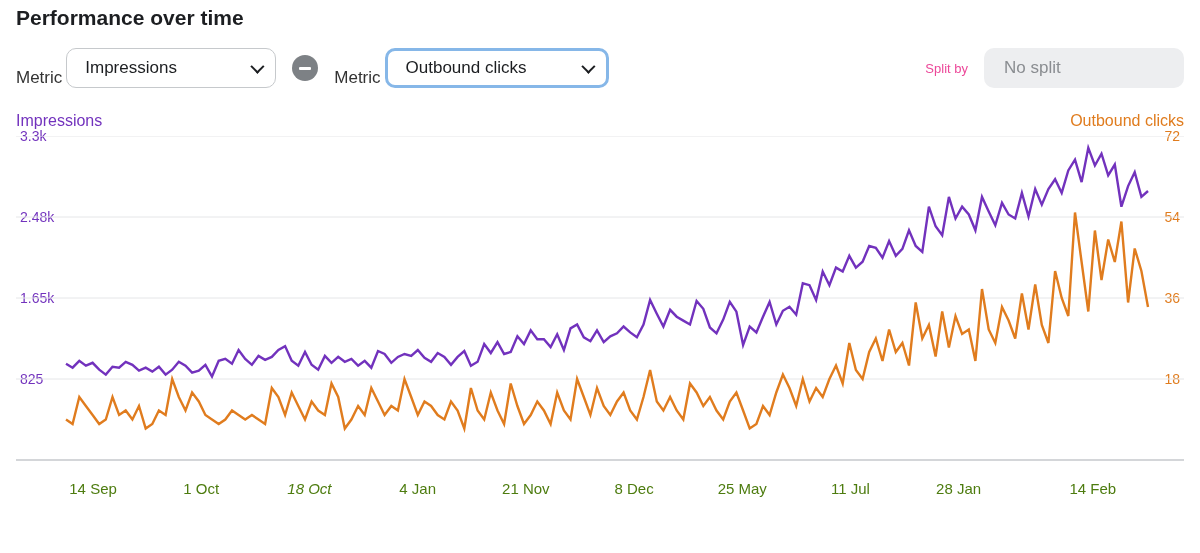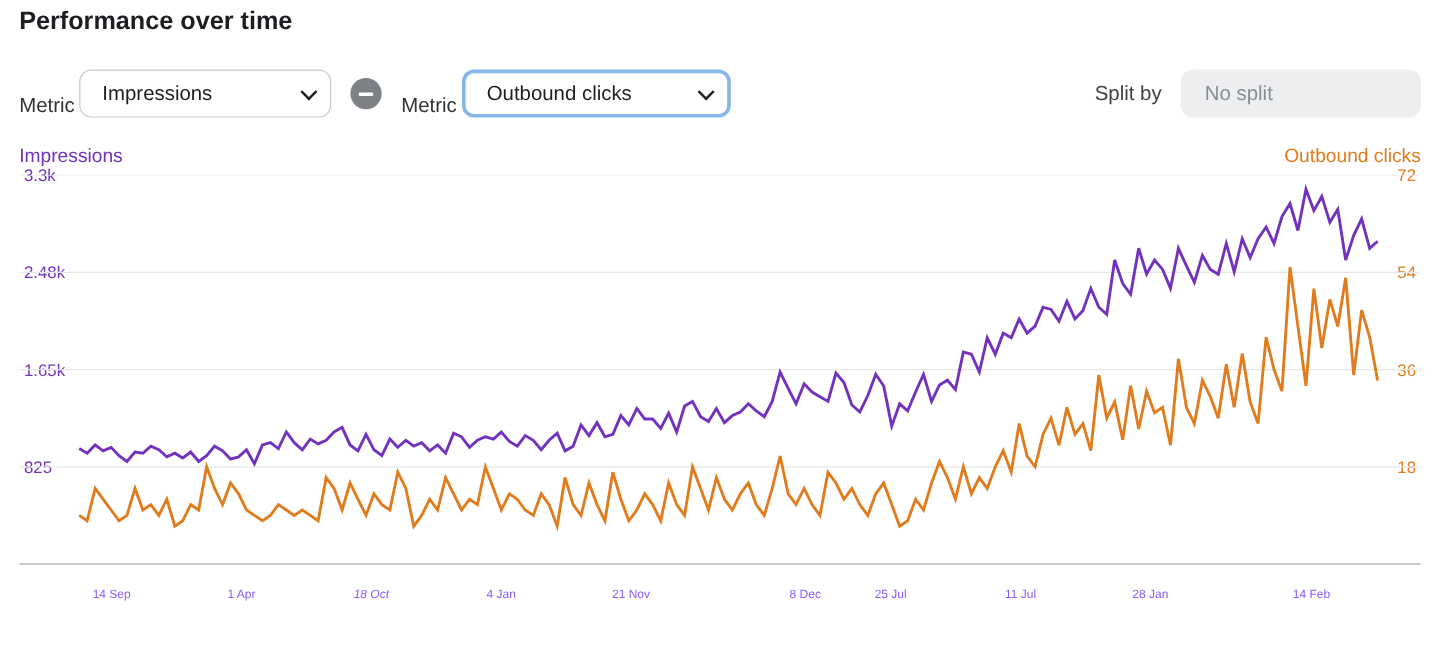--- a/index.html
+++ b/index.html
@@ -7,21 +7,21 @@
       font-family: -apple-system, BlinkMacSystemFont, "Segoe UI", Helvetica, Arial, sans-serif;
       background: #fff;
       width: 1200px;
       height: 553px;
       padding: 4px 16px 10px 16px;
       color: #1c1e21;
     }
     .title {
       font-size: 21px;
       font-weight: 700;
-      margin-bottom: 28px;
+      margin-bottom: 18px;
       margin-top: 2px;
     }
     .controls {
       display: flex;
       align-items: center;
       gap: 16px;
       margin-bottom: 24px;
     }
     .metric-group { display: flex; align-items: flex-end; gap: 4px; }
     .metric-label { font-size: 17px; color: #333; }
@@ -61,21 +61,21 @@
       justify-content: center;
       cursor: pointer;
     }
     .remove-icon::before {
       content: "";
       width: 12px; height: 3px;
       background: #fff;
       border-radius: 1px;
     }
     .spacer { flex: 1; }
-    .split-label { font-size: 17px; color: #404040; margin-left: 16px; }
+    .split-label { font-size: 13px; color: #ec4899; margin-left: 16px; }
     .split-select {
       display: flex;
       align-items: center;
       height: 40px;
       padding: 0 20px;
       background: #edeef0;
       border-radius: 10px;
       font-size: 17px;
       color: #8a8d91;
       min-width: 200px;
@@ -106,22 +106,22 @@
     .plot {
       position: absolute;
       left: 0; right: 0; top: 0;
       height: 340px;
     }
     .x-ticks {
       position: absolute;
       bottom: 0;
       left: 0; right: 0;
       height: 26px;
-      font-size: 10px;
-      color: #8b5cf6;
+      font-size: 15px;
+      color: #4d7c0f;
     }
     .x-tick {
       position: absolute;
       transform: translateX(-50%);
       white-space: nowrap;
     }
     .grid line { stroke: #e5e6e8; stroke-width: 1; }
     .baseline { stroke: #c6c9cc; stroke-width: 1.5; }
     .series-impr { stroke: #7232bd; stroke-width: 2.4; fill: none; }
     .series-out  { stroke: #e07c1e; stroke-width: 2.4; fill: none; }
@@ -178,23 +178,23 @@
         <line x1="0" x2="1168" y1="81" y2="81"></line>
         <line x1="0" x2="1168" y1="162" y2="162"></line>
         <line x1="0" x2="1168" y1="243" y2="243"></line>
       </g>
     <line class="baseline" x1="0" y1="324" x2="1168" y2="324"></line>
     <polyline class="series-impr" points="50.0,227.8 56.6,231.7 63.3,224.8 69.9,229.7 76.6,226.8 83.2,233.7 89.8,238.6 96.5,230.7 103.1,231.7 109.7,225.8 116.4,228.8 123.0,234.7 129.7,231.7 136.3,235.6 142.9,230.7 149.6,238.6 156.2,233.7 162.8,225.8 169.5,229.7 176.1,236.6 182.8,234.7 189.4,228.8 196.0,240.5 202.7,224.8 209.3,222.9 216.0,227.8 222.6,214.0 229.2,222.9 235.9,228.8 242.5,219.9 249.1,223.9 255.8,220.9 262.4,214.0 269.1,210.1 275.7,224.8 282.3,229.7 289.0,216.0 295.6,228.8 302.2,233.7 308.9,219.9 315.5,226.8 322.2,220.9 328.8,225.8 335.4,222.9 342.1,229.7 348.7,224.8 355.3,231.7 362.0,215.0 368.6,218.0 375.3,226.8 381.9,220.9 388.5,218.0 395.2,219.9 401.8,214.0 408.5,221.9 415.1,225.8 421.7,217.0 428.4,220.9 435.0,228.8 441.6,220.9 448.3,215.0 454.9,229.7 461.6,225.8 468.2,208.1 474.8,217.0 481.5,206.2 488.1,218.0 494.7,216.0 501.4,200.3 508.0,208.1 514.7,194.4 521.3,203.2 527.9,203.2 534.6,211.1 541.2,198.3 547.9,214.0 554.5,192.4 561.1,188.5 567.8,201.3 574.4,205.2 581.0,194.4 587.7,206.2 594.3,200.3 601.0,197.3 607.6,190.5 614.2,196.4 620.9,201.3 627.5,188.5 634.1,164.0 640.8,177.7 647.4,190.5 654.1,173.8 660.7,180.7 667.3,184.6 674.0,188.5 680.6,164.9 687.3,172.8 693.9,191.5 700.5,197.3 707.2,183.6 713.8,165.9 720.4,175.7 727.1,209.1 733.7,190.5 740.4,196.4 747.0,180.7 753.6,165.9 760.3,188.5 766.9,174.8 773.5,170.8 780.2,178.7 786.8,147.3 793.5,149.2 800.1,164.0 806.7,135.5 813.4,149.2 820.0,131.6 826.7,135.5 833.3,119.8 839.9,131.6 846.6,125.7 853.2,110.0 859.8,111.9 866.5,121.7 873.1,105.1 879.8,119.8 886.4,112.9 893.0,94.3 899.7,110.0 906.3,115.9 912.9,70.7 919.6,90.3 926.2,99.2 932.9,60.9 939.5,82.5 946.1,70.7 952.8,78.5 959.4,94.3 966.0,60.9 972.7,75.6 979.3,89.3 986.0,66.8 992.6,78.5 999.2,82.5 1005.9,56.9 1012.5,80.5 1019.2,53.0 1025.8,68.7 1032.4,53.0 1039.1,43.2 1045.7,56.9 1052.3,34.4 1059.0,23.6 1065.6,46.1 1072.3,11.8 1078.9,29.5 1085.5,17.7 1092.2,39.3 1098.8,28.5 1105.4,70.7 1112.1,50.1 1118.7,36.3 1125.4,60.9 1132.0,55.0"></polyline>
     <polyline class="series-out" points="50.0,283.5 56.6,288.0 63.3,261.0 69.9,270.0 76.6,279.0 83.2,288.0 89.8,283.5 96.5,261.0 103.1,279.0 109.7,274.5 116.4,283.5 123.0,270.0 129.7,292.5 136.3,288.0 142.9,274.5 149.6,279.0 156.2,243.0 162.8,261.0 169.5,274.5 176.1,256.5 182.8,265.5 189.4,279.0 196.0,283.5 202.7,288.0 209.3,283.5 216.0,274.5 222.6,279.0 229.2,283.5 235.9,279.0 242.5,283.5 249.1,288.0 255.8,252.0 262.4,261.0 269.1,279.0 275.7,256.5 282.3,270.0 289.0,283.5 295.6,265.5 302.2,274.5 308.9,279.0 315.5,247.5 322.2,261.0 328.8,292.5 335.4,283.5 342.1,270.0 348.7,279.0 355.3,252.0 362.0,265.5 368.6,279.0 375.3,270.0 381.9,274.5 388.5,243.0 395.2,261.0 401.8,279.0 408.5,265.5 415.1,270.0 421.7,279.0 428.4,283.5 435.0,265.5 441.6,274.5 448.3,292.5 454.9,252.0 461.6,274.5 468.2,283.5 474.8,256.5 481.5,274.5 488.1,288.0 494.7,247.5 501.4,270.0 508.0,288.0 514.7,279.0 521.3,265.5 527.9,274.5 534.6,288.0 541.2,256.5 547.9,274.5 554.5,283.5 561.1,243.0 567.8,261.0 574.4,279.0 581.0,252.0 587.7,270.0 594.3,279.0 601.0,265.5 607.6,256.5 614.2,274.5 620.9,283.5 627.5,261.0 634.1,234.0 640.8,265.5 647.4,274.5 654.1,261.0 660.7,274.5 667.3,283.5 674.0,247.5 680.6,256.5 687.3,270.0 693.9,261.0 700.5,274.5 707.2,283.5 713.8,265.5 720.4,256.5 727.1,274.5 733.7,292.5 740.4,288.0 747.0,270.0 753.6,279.0 760.3,256.5 766.9,238.5 773.5,252.0 780.2,270.0 786.8,243.0 793.5,265.5 800.1,252.0 806.7,261.0 813.4,243.0 820.0,229.5 826.7,247.5 833.3,207.0 839.9,234.0 846.6,243.0 853.2,216.0 859.8,202.5 866.5,225.0 873.1,193.5 879.8,216.0 886.4,207.0 893.0,229.5 899.7,166.5 906.3,202.5 912.9,189.0 919.6,220.5 926.2,175.5 932.9,211.5 939.5,180.0 946.1,198.0 952.8,193.5 959.4,225.0 966.0,153.0 972.7,193.5 979.3,207.0 986.0,171.0 992.6,184.5 999.2,202.5 1005.9,157.5 1012.5,193.5 1019.2,148.5 1025.8,189.0 1032.4,207.0 1039.1,135.0 1045.7,162.0 1052.3,180.0 1059.0,76.5 1065.6,126.0 1072.3,175.5 1078.9,94.5 1085.5,144.0 1092.2,103.5 1098.8,126.0 1105.4,85.5 1112.1,166.5 1118.7,112.5 1125.4,135.0 1132.0,171.0"></polyline>
   </svg>
   <div class="x-ticks">
       <div class="x-tick" style="left: 77.05px;">14 Sep</div>
-      <div class="x-tick" style="left: 185.25px;">1 Apr</div>
+      <div class="x-tick" style="left: 185.25px;">1 Oct</div>
       <div class="x-tick" style="left: 293.45px; font-style: italic;">18 Oct</div>
       <div class="x-tick" style="left: 401.65px;">4 Jan</div>
       <div class="x-tick" style="left: 509.85px;">21 Nov</div>
-      <div class="x-tick" style="left: 618.05px; margin-left: 37px;">8 Dec</div>
-      <div class="x-tick" style="left: 726.25px;">25 Jul</div>
+      <div class="x-tick" style="left: 618.05px;">8 Dec</div>
+      <div class="x-tick" style="left: 726.25px;">25 May</div>
       <div class="x-tick" style="left: 834.45px;">11 Jul</div>
       <div class="x-tick" style="left: 942.65px;">28 Jan</div>
       <div class="x-tick" style="left: 1050.85px; margin-left: 26px;">14 Feb</div>
     </div>
 </div>
 
 </body></html>

